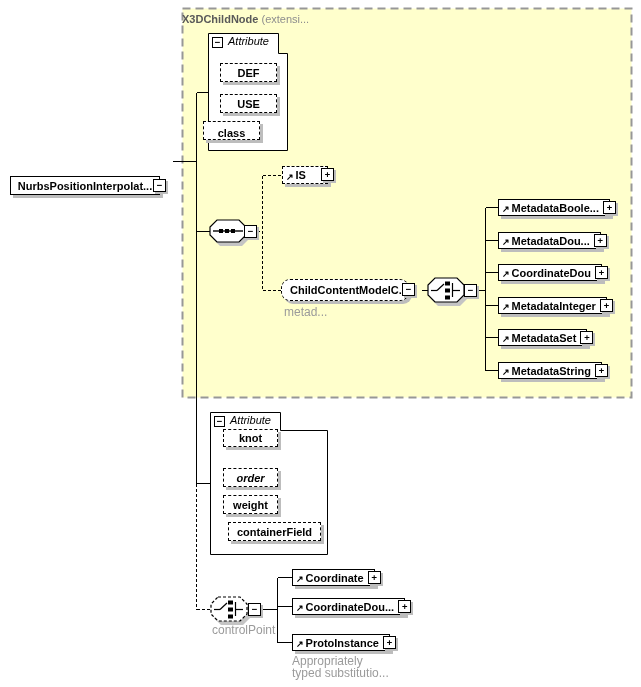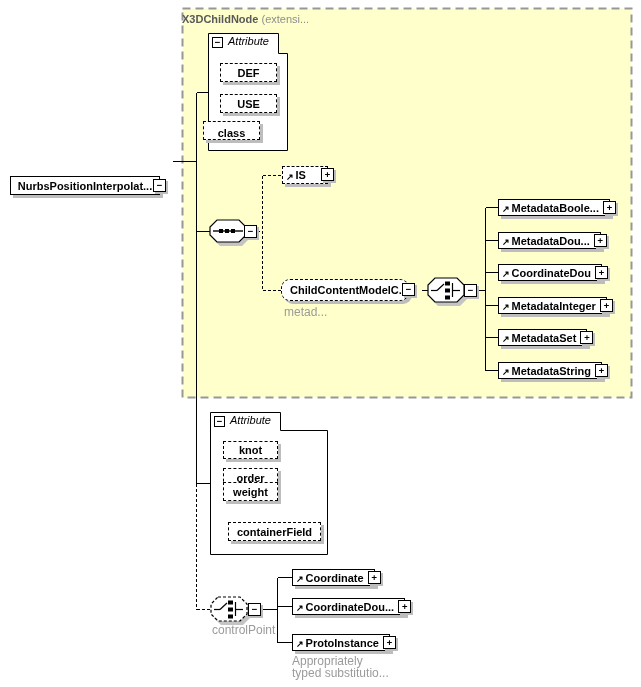--- a/index.html
+++ b/index.html
@@ -179,27 +179,27 @@
     <span class="toggle">+</span>
   </div>
   <div class="node auto" style="left:498px;top:362px;">
     <span class="ref">↗</span>
     <span>MetadataString</span>
     <span class="toggle">+</span>
   </div>
 
   <span class="mini-toggle" style="left:214px;top:416px;">−</span>
   <span class="tab-label" style="left:230px;top:414px;">Attribute</span>
-  <div class="node dashed center" style="left:223px;top:441px;width:55px;height:18px;">
+  <div class="node dashed center" style="left:223px;top:429px;width:55px;height:18px;">
       <span>knot</span>
     </div>
-  <div class="node dashed center" style="left:223px;top:468px;width:55px;">
+  <div class="node dashed center" style="left:223px;top:468px;width:55px;font-style:italic;">
       <span>order</span>
     </div>
-  <div class="node dashed center" style="left:223px;top:482px;width:55px;text-align:center;">
+  <div class="node dashed center" style="left:223px;top:495px;width:55px;text-align:center;">
       <span>weight</span>
     </div>
   <div class="node dashed center" style="left:228px;top:522px;width:93px;">
       <span>containerField</span>
     </div>
 
   <div class="note" style="left:212px;top:624px;">controlPoint</div>
 
   <div class="node auto" style="left:292px;top:569px;">
     <span class="ref">↗</span>

